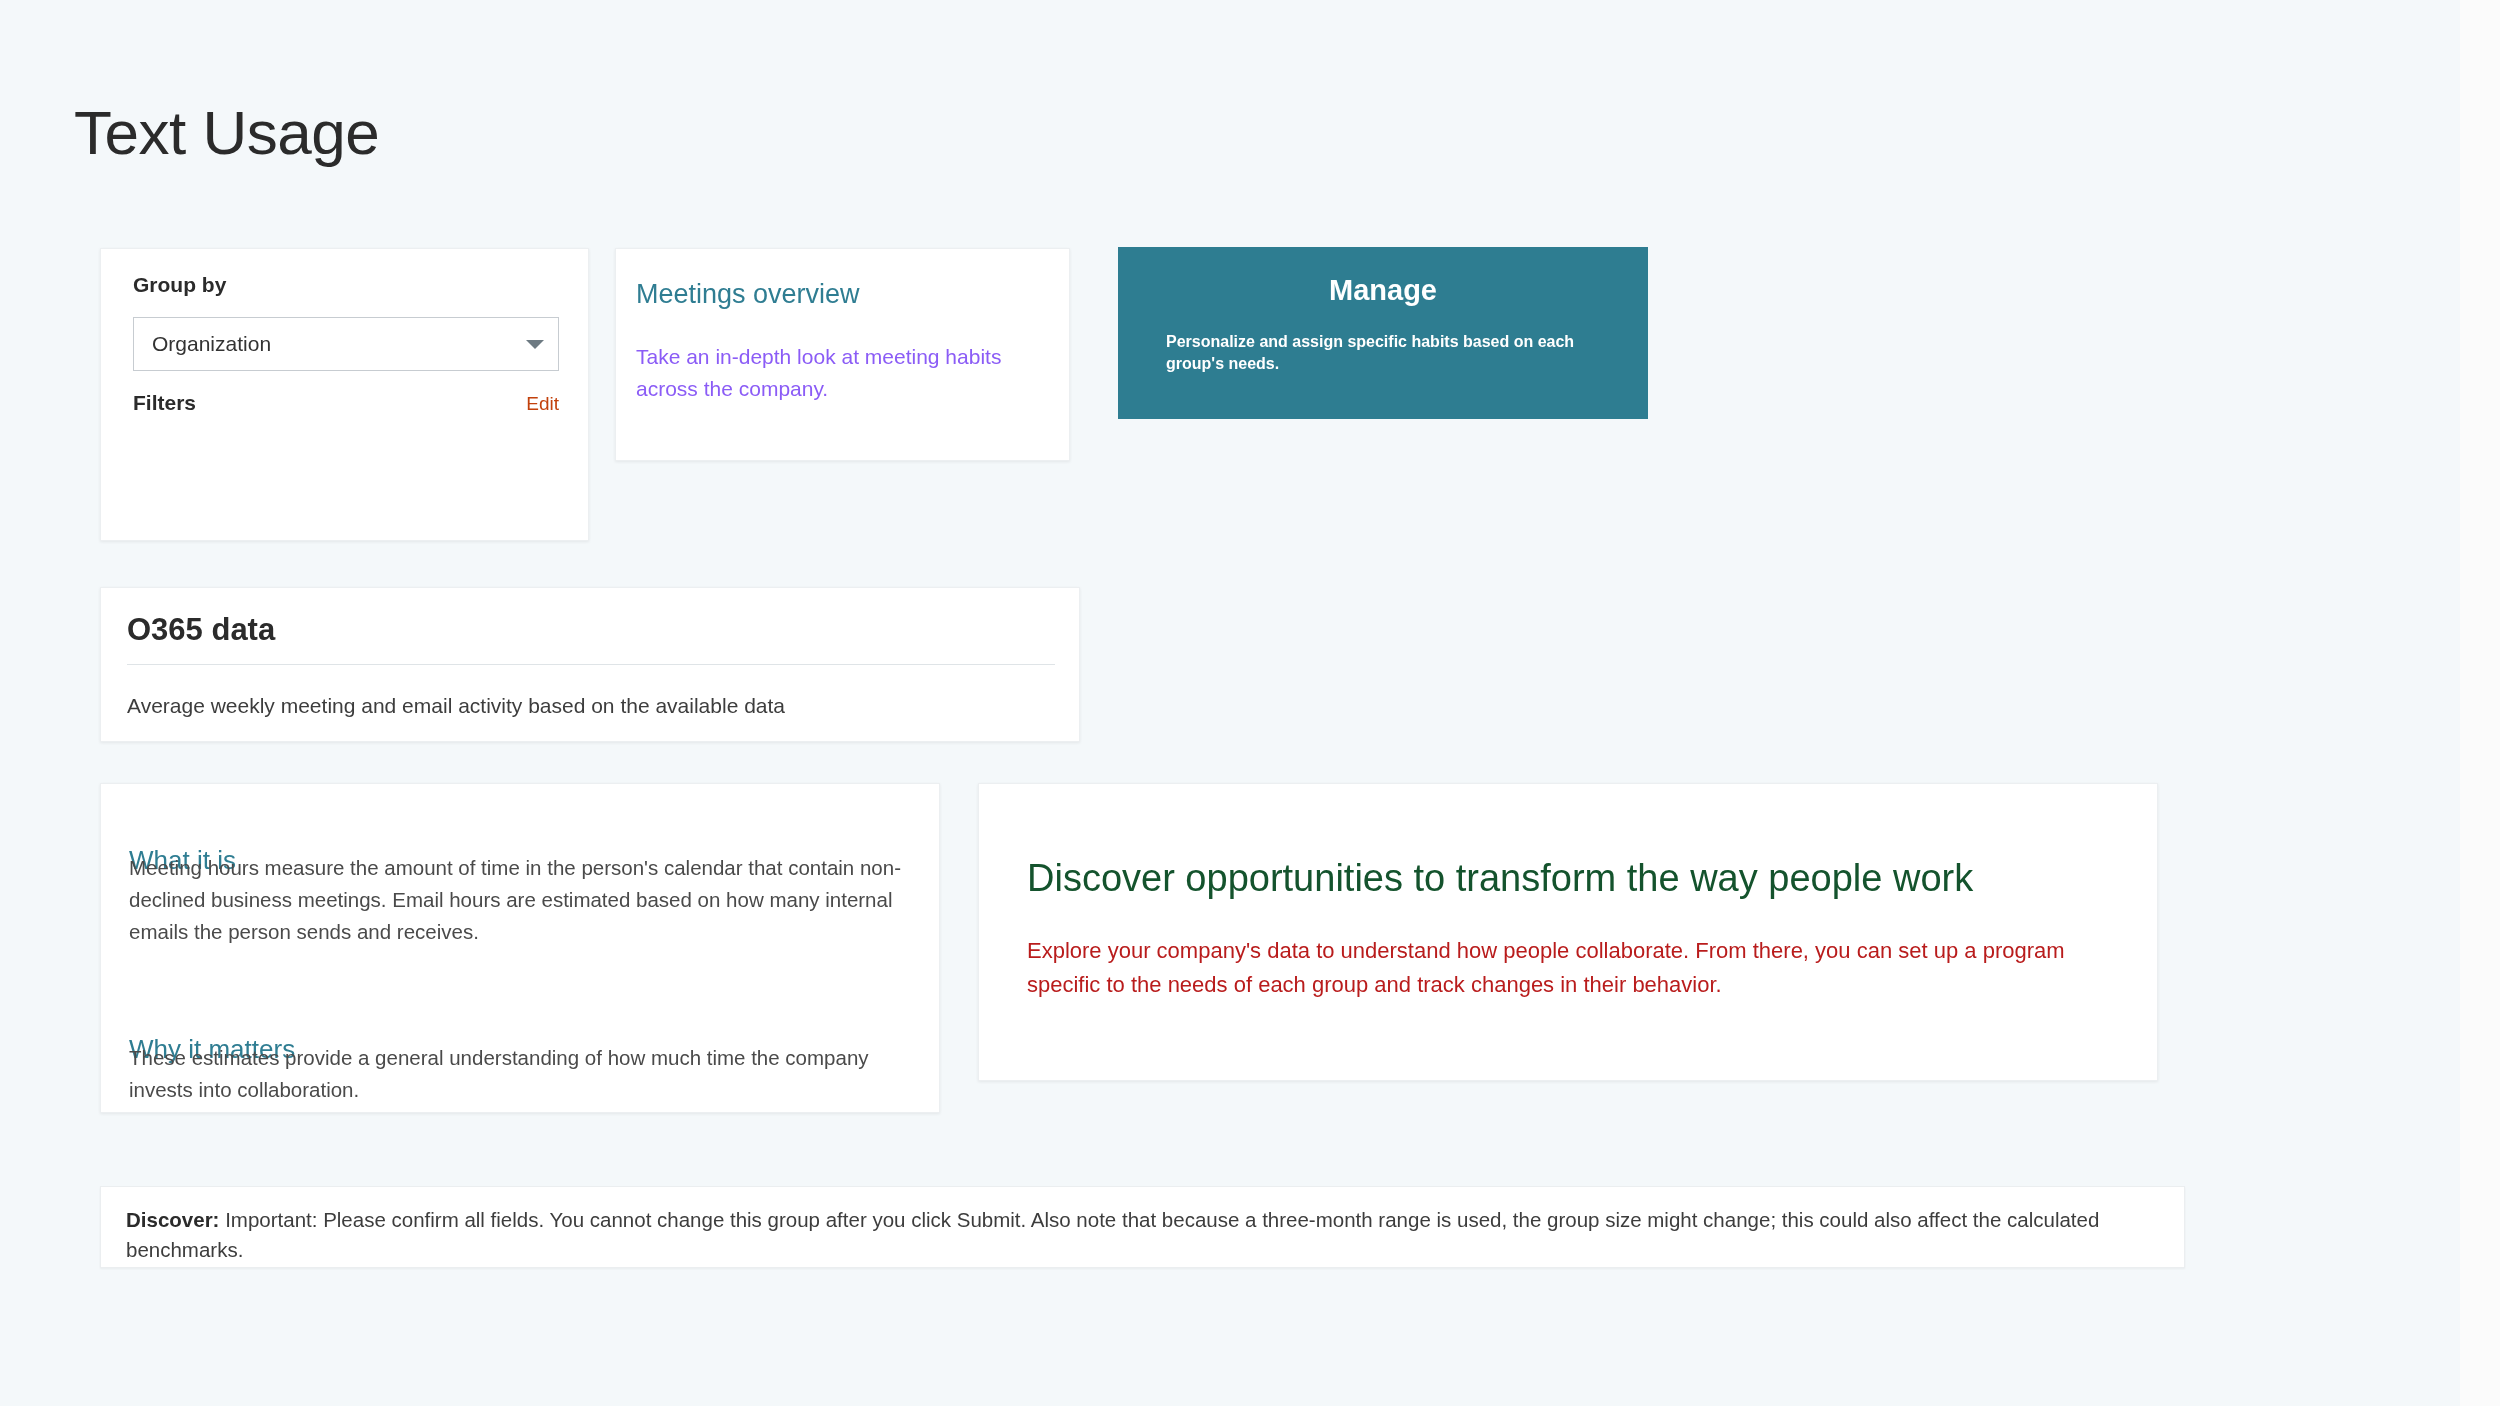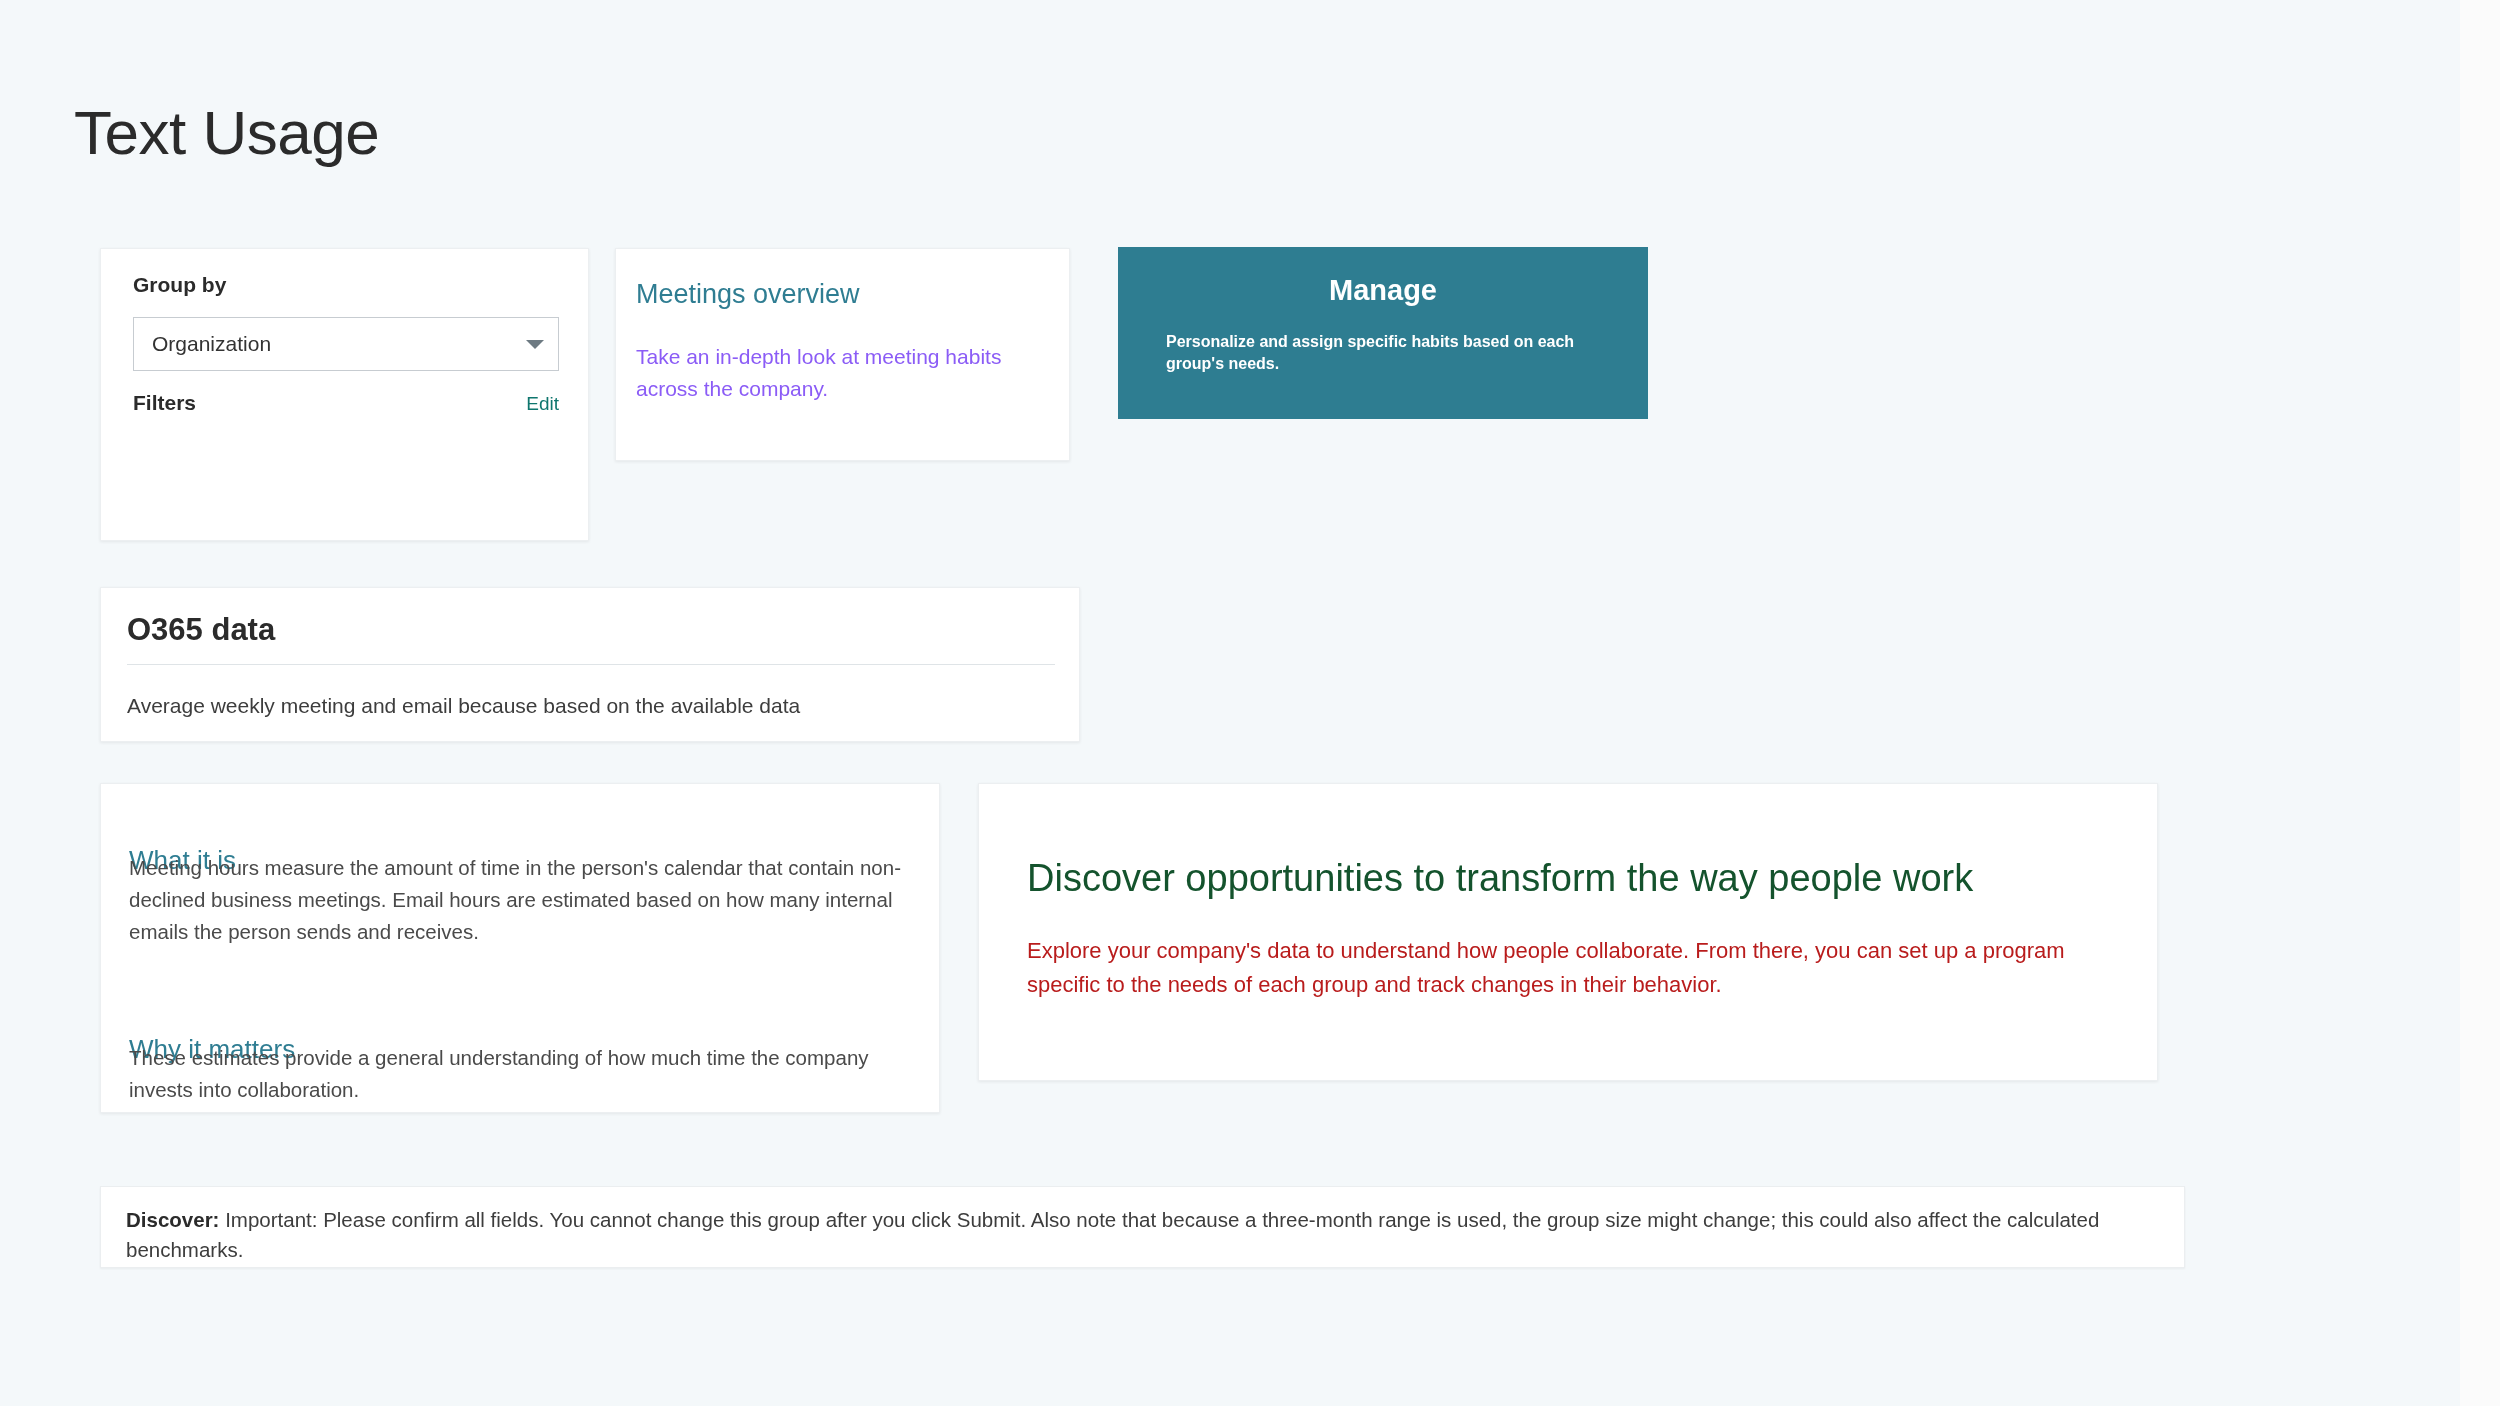--- a/index.html
+++ b/index.html
@@ -104,21 +104,21 @@
     position: absolute;
     left: 0; top: 0;
     font-size: 21px;
     font-weight: bold;
     color: #2b2b2b;
   }
   .filters-edit {
     position: absolute;
     right: 0; top: 2px;
     font-size: 19px;
-    color: #0f766e;
+    color: #c2410c;
     cursor: pointer;
   }
   .filters-desc {
     position: absolute;
     left: 32px;
     top: 188px;
     width: 420px;
     font-size: 20px;
     line-height: 1.45;
     color: #4a4a4a;
@@ -318,21 +318,21 @@
   </div>
 
   <div id="manage-tile">
     <div class="manage-title">Manage</div>
     <div class="manage-desc">Personalize and assign specific habits based on each group's needs.</div>
   </div>
 
   <div class="card" id="o365-card">
     <div class="o365-title">O365 data</div>
     <div class="o365-divider"></div>
-    <div class="o365-desc">Average weekly meeting and email because based on the available data</div>
+    <div class="o365-desc">Average weekly meeting and email activity based on the available data</div>
   </div>
 
   <div class="card" id="info-card">
     <div class="info-h" id="whatitis-h">What it is</div>
     <div class="info-p" id="whatitis-p">Meeting hours measure the amount of time in the person's calendar that contain non-declined business meetings. Email hours are estimated based on how many internal emails the person sends and receives.</div>
     <div class="info-h" id="whyitmatters-h">Why it matters</div>
     <div class="info-p" id="whyitmatters-p">These estimates provide a general understanding of how much time the company invests into collaboration.</div>
   </div>
 
   <div class="card" id="discover-card">

